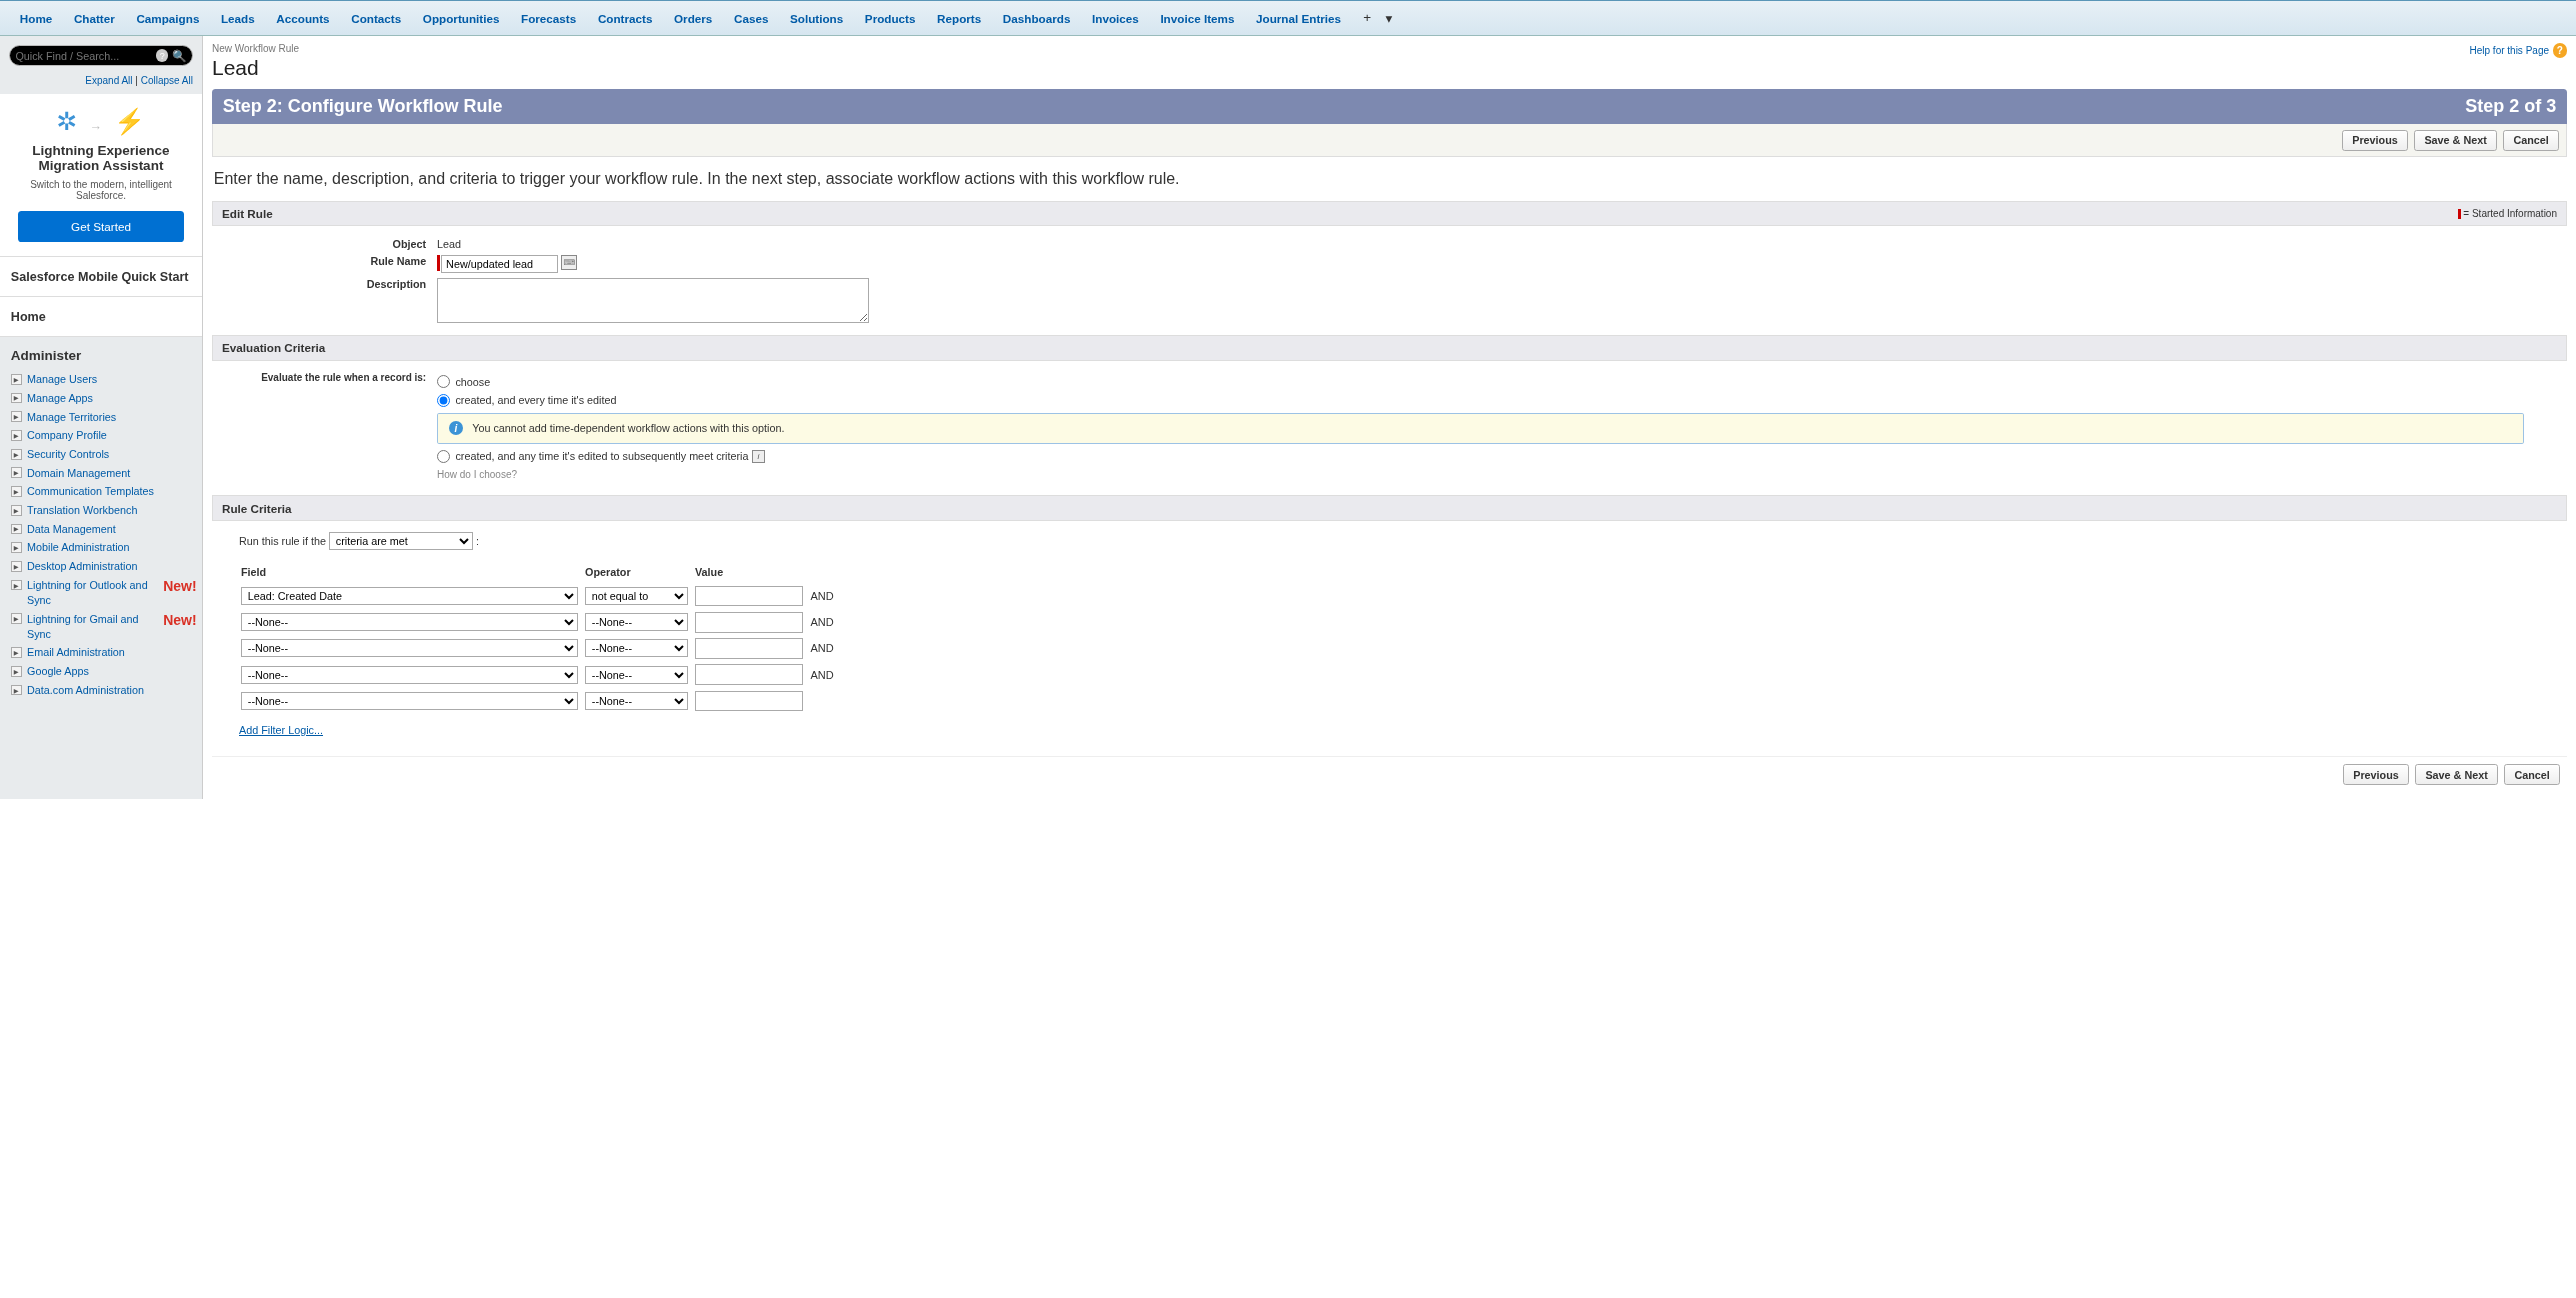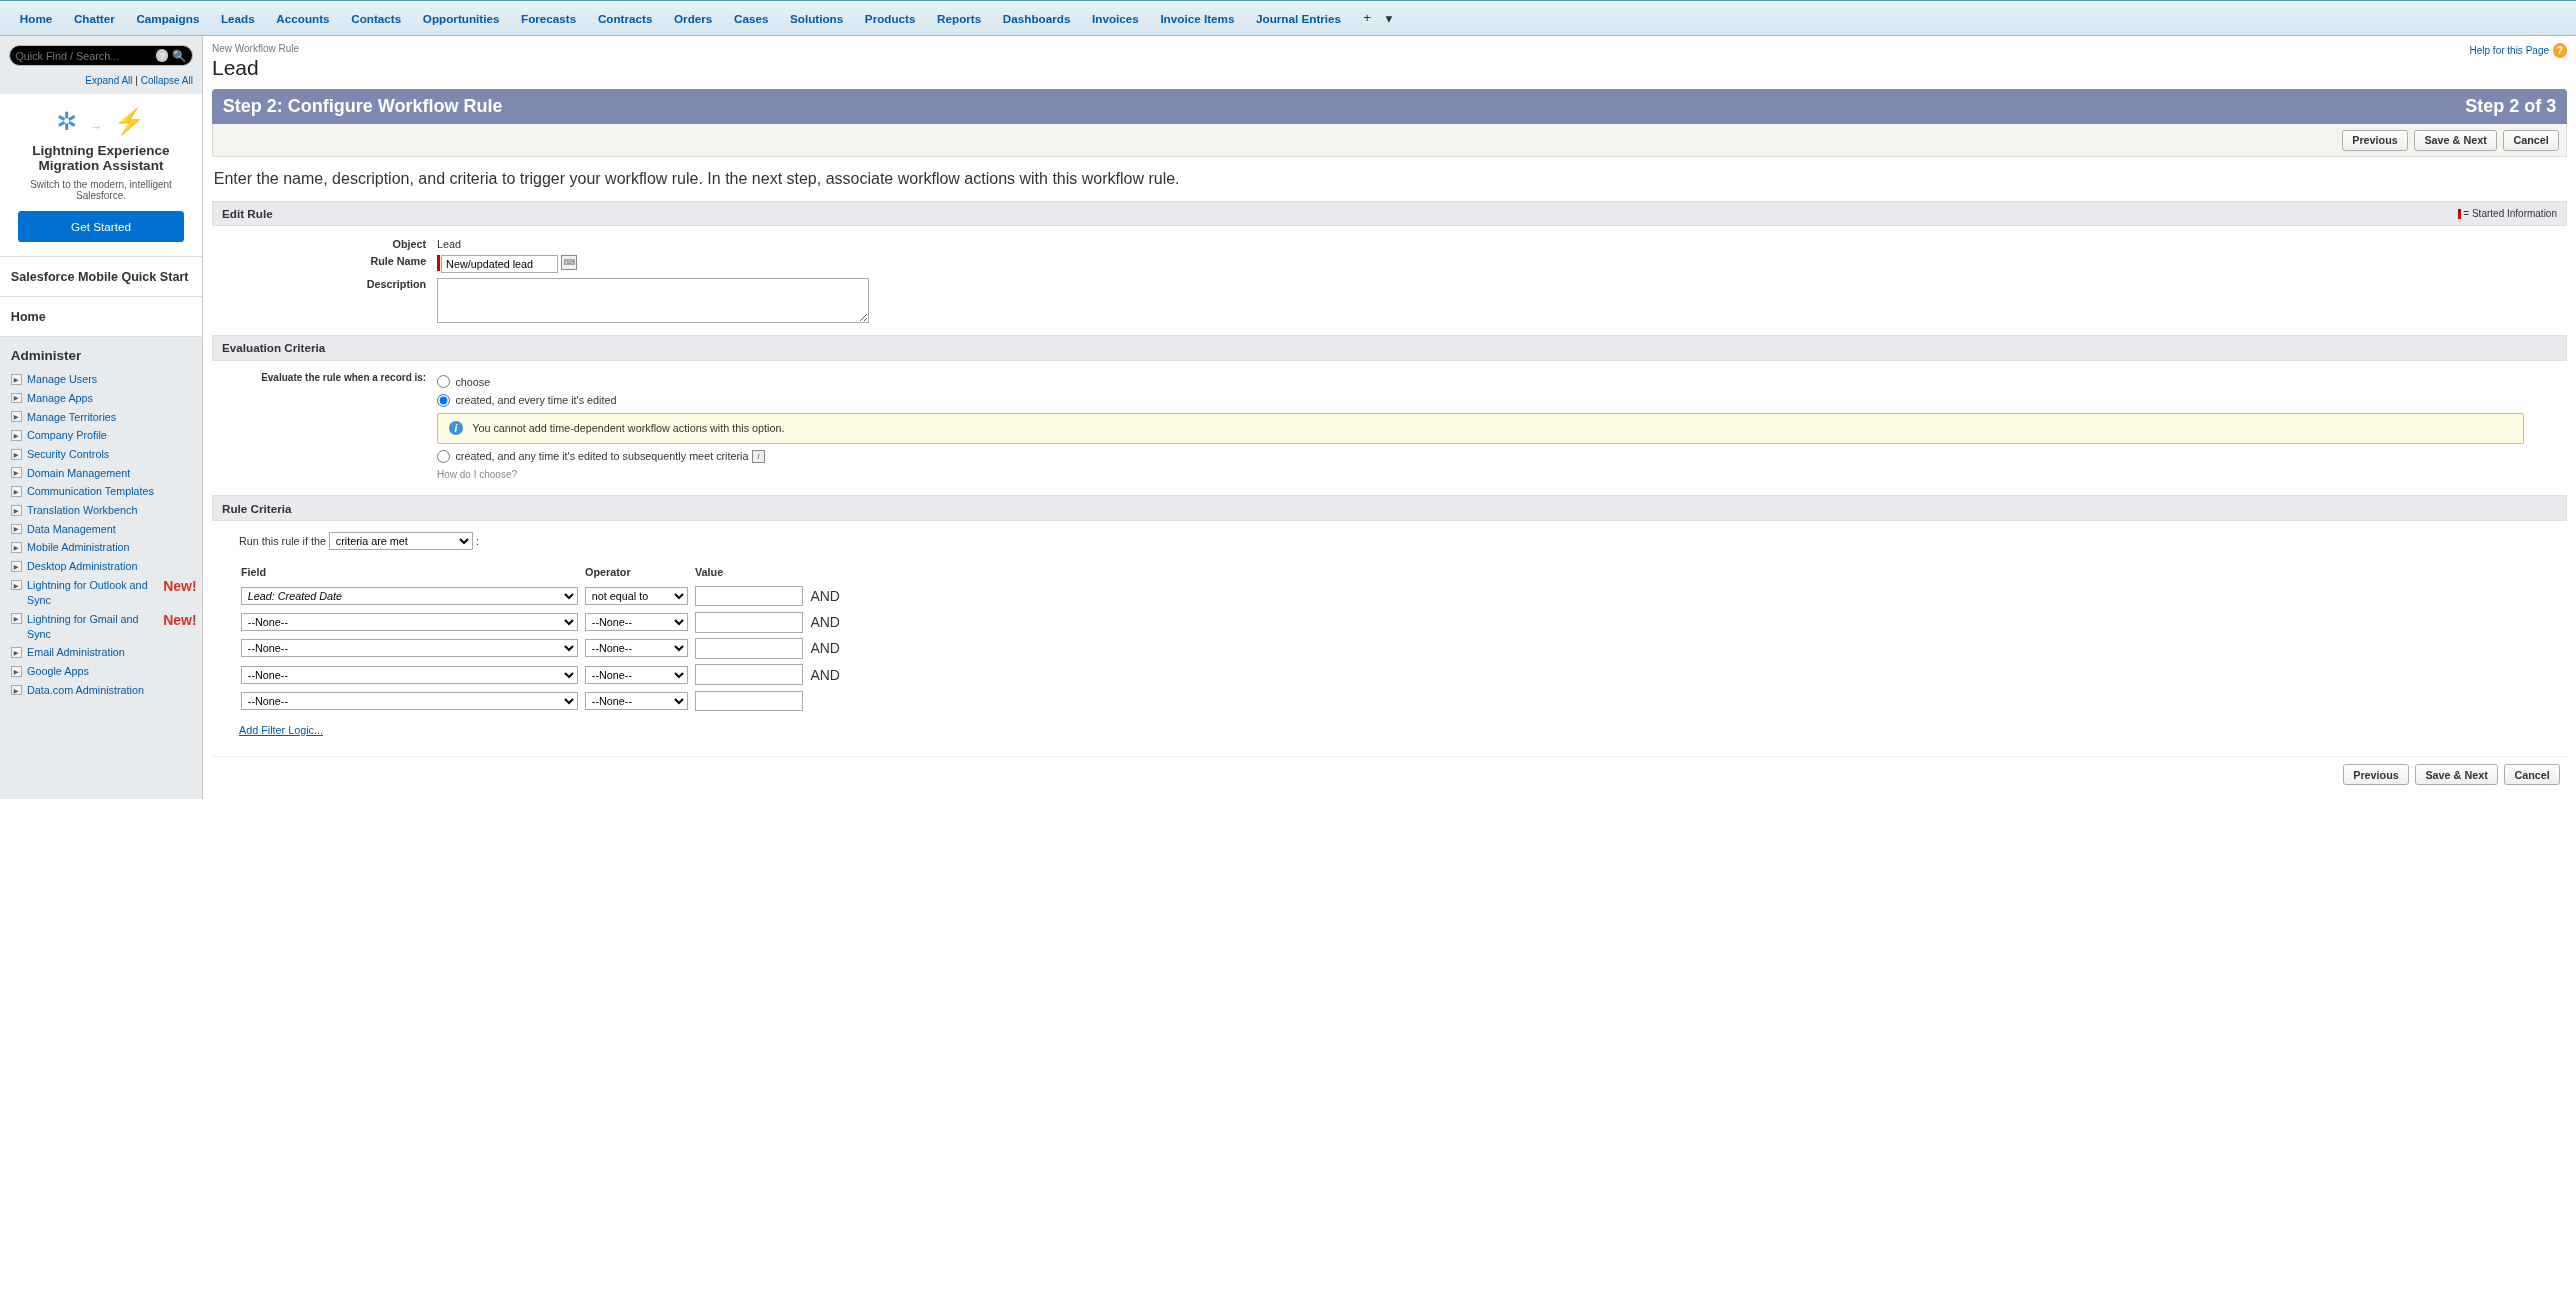--- a/index.html
+++ b/index.html
@@ -59,21 +59,21 @@
 .info-icon-sm { display:inline-flex; width:12.6px; height:12.6px; border:0.9px solid #888; background:#eee; align-items:center; justify-content:center; font-size:8px; margin-left:3.6px; color:#555; font-style:italic;}
 .criteria-area { padding:10.8px 27px;}
 select.sel { border:0.9px solid #aaa; background:#fff; font-size:10.8px; padding:0.9px 1.8px; height:18px;}
 .crit-tbl { margin-top:10.8px;}
 .crit-tbl th { text-align:left; font-size:10.8px; font-weight:bold; padding:3.6px 5.4px 3.6px 0;}
 .crit-tbl td { padding:1.8px 5.4px 1.8px 0; vertical-align:middle;}
 .crit-tbl select { width:100%;}
 .crit-field { width:342px;}
 .crit-op { width:108px;}
 .crit-val input { width:108px; border:0.9px solid #aaa; padding:1.8px;}
-.crit-and { font-size:14px; padding-left:5.4px;}
+.crit-and { font-size:11px; padding-left:5.4px;}
 .add-filter { font-size:10.8px; color:#015BA7; text-decoration:underline; cursor:pointer; display:inline-block; margin-top:9px;}
 .btn-row-bottom { padding:7.2px; text-align:right; border-top:0.9px solid #eee; margin-top:9px;}
 </style>
 </head>
 <body>
 
 <div class="tabbar">
   <span id="tabs-holder"><a>Home</a><a>Chatter</a><a>Campaigns</a><a>Leads</a><a>Accounts</a><a>Contacts</a><a>Opportunities</a><a>Forecasts</a><a>Contracts</a><a>Orders</a><a>Cases</a><a>Solutions</a><a>Products</a><a>Reports</a><a>Dashboards</a><a>Invoices</a><a>Invoice Items</a><a>Journal Entries</a></span>
   <span class="extra">
     <span class="iconbtn">+</span>
@@ -276,21 +276,21 @@
             <th>Operator</th>
             <th>Value</th>
             <th></th>
           </tr>
         </thead>
         <tbody id="crit-body">
             <tr>
               <td class="crit-field">
                 <div style="display: flex;">
                   <span class="req" style="height: 18px;"></span>
-                  <select class="sel" style="flex: 1 1 0%; font-style: italic;"><option>Lead: Created Date</option></select>
+                  <select class="sel" style="flex: 1 1 0%;"><option>Lead: Created Date</option></select>
                 </div>
               </td>
               <td class="crit-op"><select class="sel"><option>not equal to</option></select></td>
               <td class="crit-val"><input type="text" style=""></td>
               <td class="crit-and">AND</td>
             </tr>
             <tr>
               <td class="crit-field">
                 <div style="display: flex;">
                   <select class="sel" style="flex: 1 1 0%;"><option>--None--</option></select>

